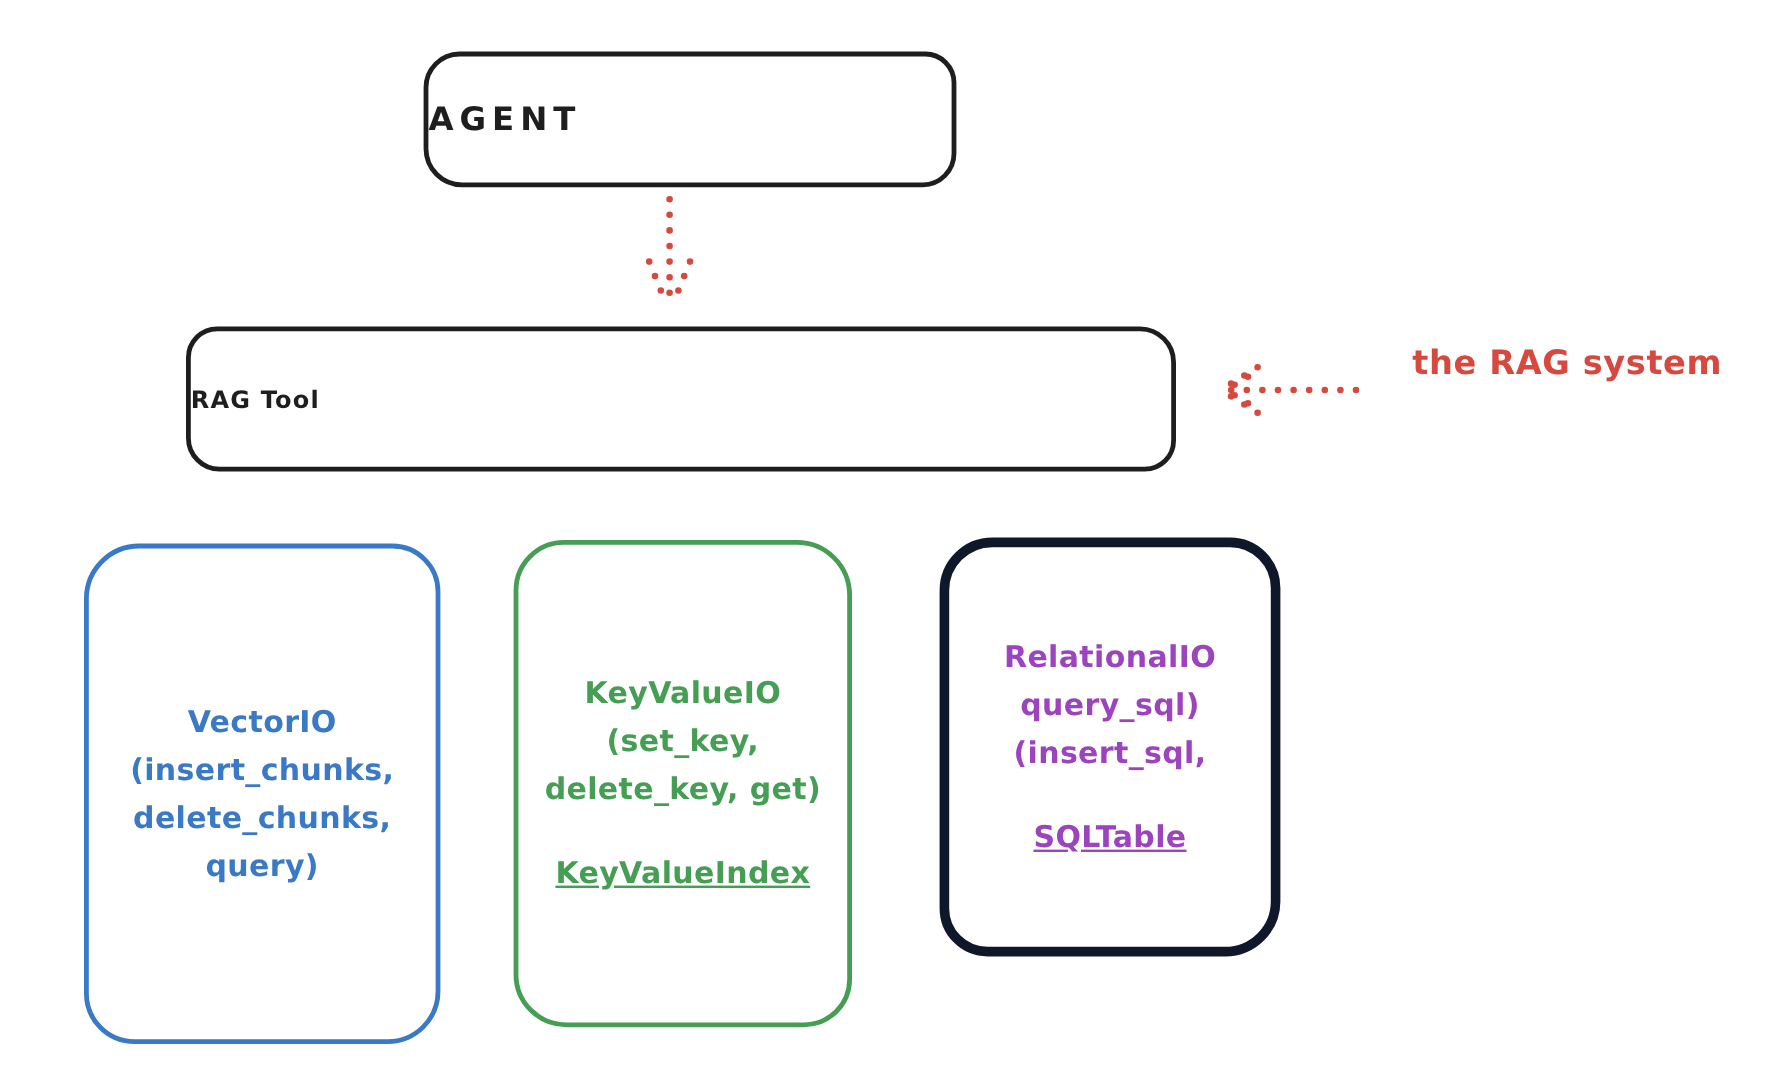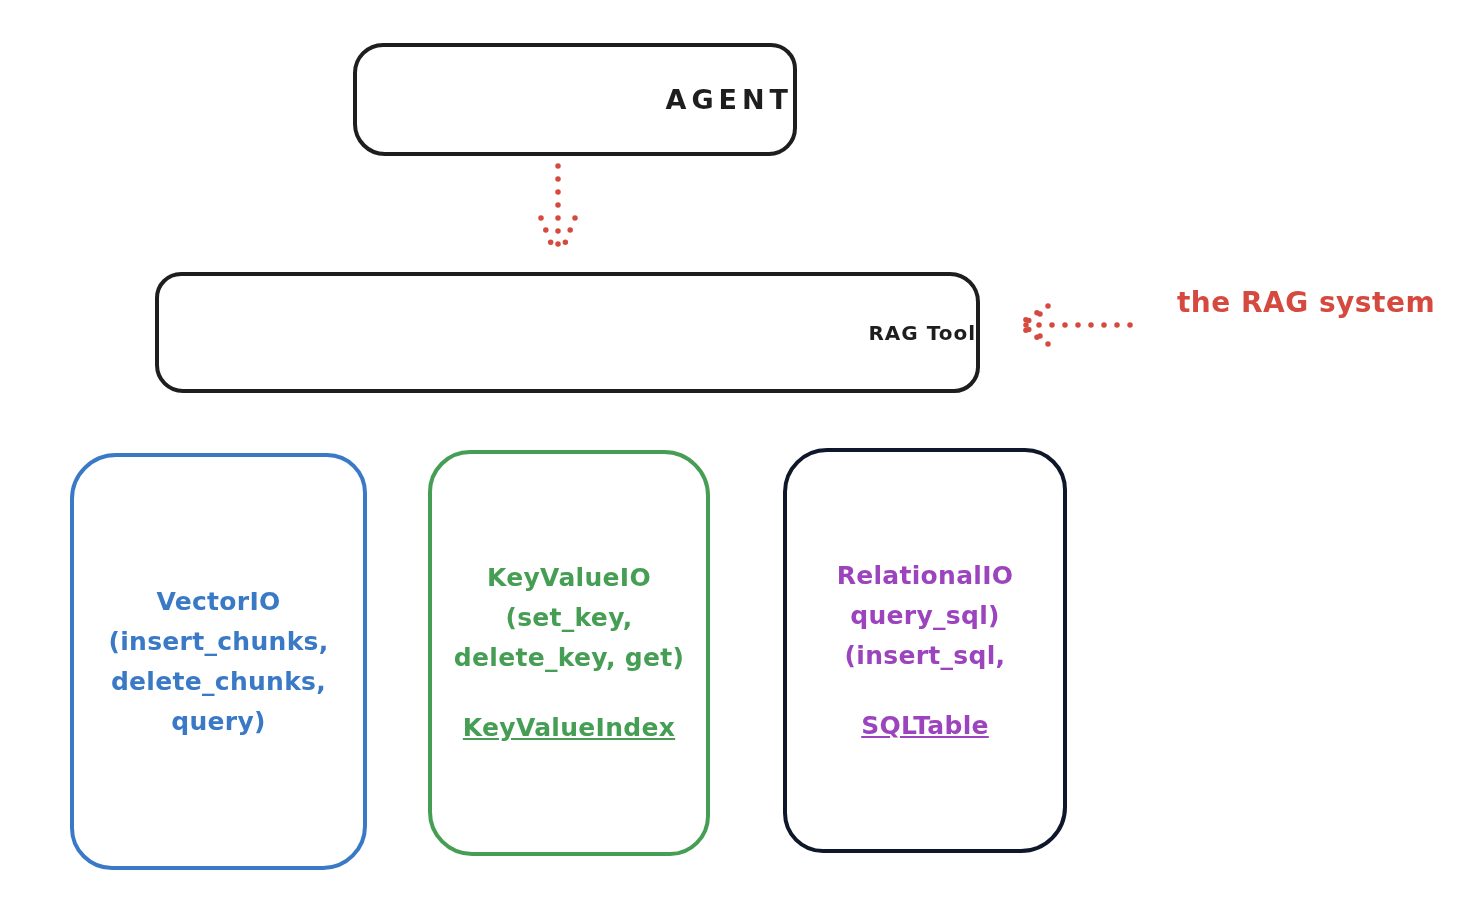--- a/index.html
+++ b/index.html
@@ -10,21 +10,21 @@
     background: #ffffff;
     font-family: "DejaVu Sans", sans-serif;
     overflow: hidden;
     color: #1e1e1e;
   }
   .box {
     position: absolute;
     box-sizing: border-box;
     display: flex;
     align-items: center;
-    justify-content: flex-end;
+    justify-content: flex-start;
     background: #ffffff;
   }
   .agent {
     left: 353px; top: 43px; width: 444px; height: 113px;
     border: 4px solid #1e1e1e;
     border-radius: 30px 26px 28px 32px;
     font-size: 27px;
     font-weight: 700;
     letter-spacing: 5px;
   }
@@ -58,22 +58,22 @@
     color: #3a79c6;
   }
   .keyvalue {
     left: 428px; top: 450px; width: 282px; height: 406px;
     border: 4px solid #459e53;
     border-radius: 42px 46px 40px 44px;
     color: #459e53;
     align-items: center;
   }
   .relational {
-    left: 783px; top: 448px; width: 284px; height: 405px;
-    border: 4px solid #0f172a;
+    left: 783px; top: 448px; width: 284px; height: 349px;
+    border: 8px solid #0f172a;
     border-radius: 44px 42px 46px 40px;
     color: #9c44be;
   }
   .annotation {
     position: absolute;
     left: 1128px; top: 282px; width: 356px;
     text-align: center;
     color: #d5493f;
     font-size: 28px;
     font-weight: 700;

